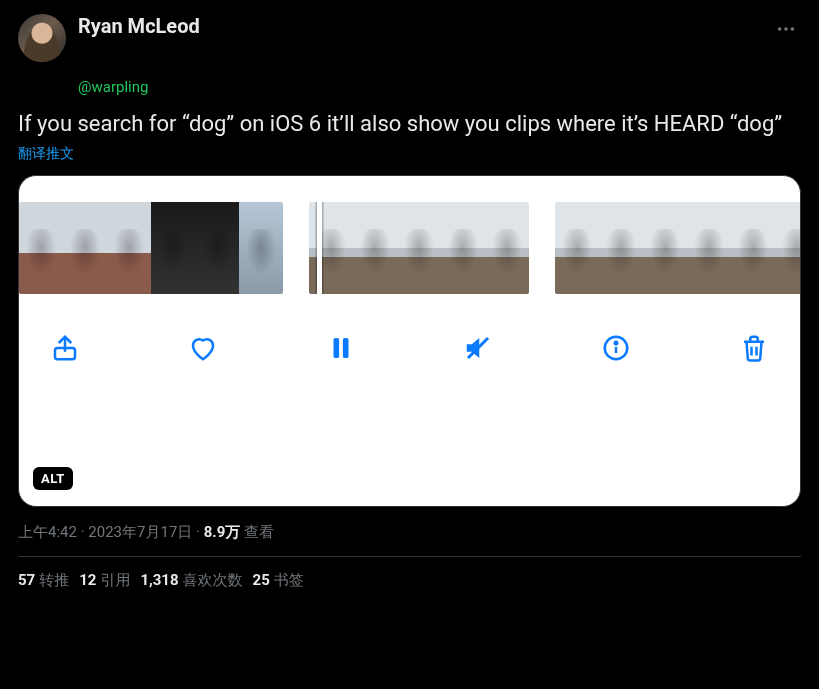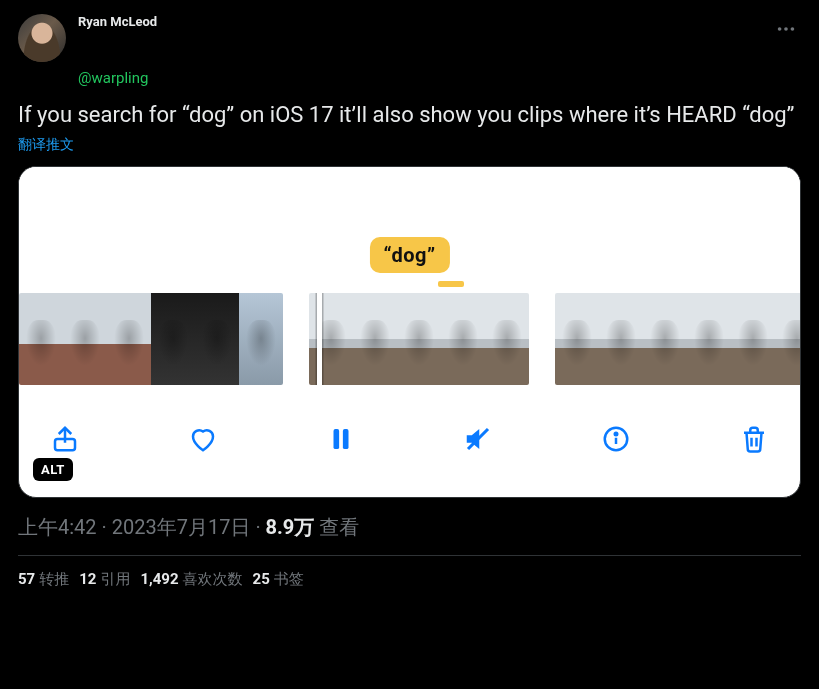--- a/index.html
+++ b/index.html
@@ -31,21 +31,21 @@
   .avatar::after {
     content:"";
     position:absolute; inset:0;
     background:
       radial-gradient(circle at 50% 40%, #d9b59a 0 10px, transparent 11px),
       radial-gradient(ellipse at 50% 95%, #4a3a2a 0 18px, transparent 19px);
   }
   .names { flex: 1; }
   .display-name {
     font-weight: 700;
-    font-size: 13px;
+    font-size: 20px;
     color: #e7e9ea;
   }
   .handle {
     color: #22c55e;
     font-size: 15px;
     margin-top: 40px;
   }
   .more {
     color: #71767b;
     cursor: pointer;
@@ -169,21 +169,21 @@
     color: #fff;
     font-weight: 700;
     font-size: 13px;
     padding: 4px 8px;
     border-radius: 6px;
     letter-spacing: 0.5px;
   }
   .meta {
     margin-top: 16px;
     color: #71767b;
-    font-size: 20px;
+    font-size: 15px;
     padding-bottom: 14px;
     border-bottom: 1px solid #2f3336;
   }
   .meta .views-num { color: #e7e9ea; font-weight: 700; }
   .stats {
     display: flex;
     gap: 10px;
     padding-top: 14px;
     font-size: 15px;
     color: #71767b;
@@ -203,28 +203,24 @@
     </div>
     <div class="more">
       <svg viewBox="0 0 24 24" width="22" height="22" fill="currentColor">
           <circle cx="5" cy="12" r="2"></circle>
           <circle cx="12" cy="12" r="2"></circle>
           <circle cx="19" cy="12" r="2"></circle>
         </svg>
     </div>
   </div>
 
-  <div class="body-text">If you search for “dog” on iOS 17 it’ll also show you clips where it’s HEARD “dog”</div>
+  <div class="body-text">If you search for “dog” on iOS 6 it’ll also show you clips where it’s HEARD “dog”</div>
   <div class="translate">翻译推文</div>
 
   <div class="card">
-    <div class="card-top">
-      <div class="dog-tag">“dog”</div>
-      <div class="playhead-mark"></div>
-    </div>
 
     <div class="strip">
       <div class="clip">
         <div class="frame f-dog1"></div>
         <div class="frame f-dog1"></div>
         <div class="frame f-dog1"></div>
         <div class="frame f-dark"></div>
         <div class="frame f-dark"></div>
         <div class="frame f-people"></div>
       </div>
@@ -291,17 +287,17 @@
     <div class="alt-badge">ALT</div>
   </div>
 
   <div class="meta">
     <span>上午4:42</span><span> · </span><span>2023年7月17日</span><span> · </span><span class="views-num">8.9万</span><span> 查看</span>
   </div>
 
   <div class="stats">
     <div><span class="num">57</span><span>转推</span></div>
     <div><span class="num">12</span><span>引用</span></div>
-    <div><span class="num">1,492</span><span>喜欢次数</span></div>
+    <div><span class="num">1,318</span><span>喜欢次数</span></div>
     <div><span class="num">25</span><span>书签</span></div>
   </div>
 
 </div>
 
 </body></html>

